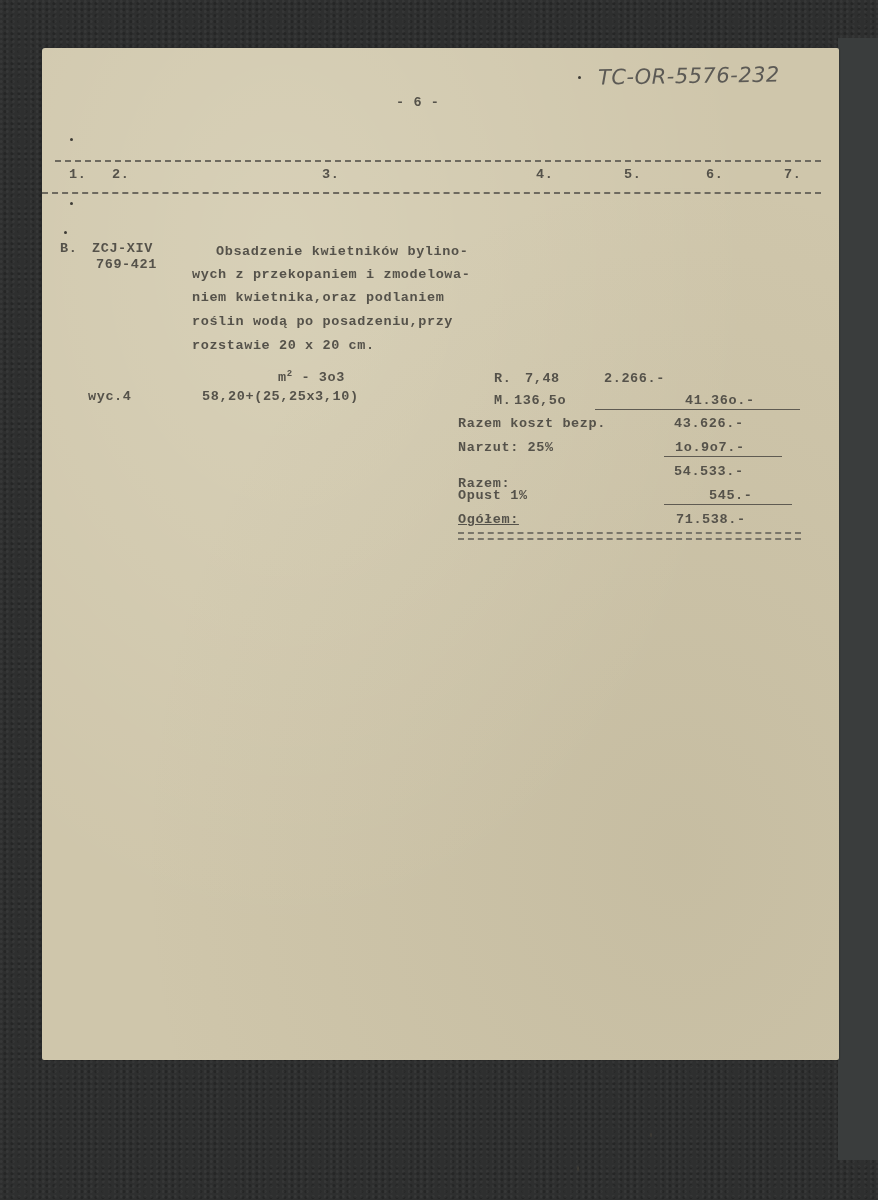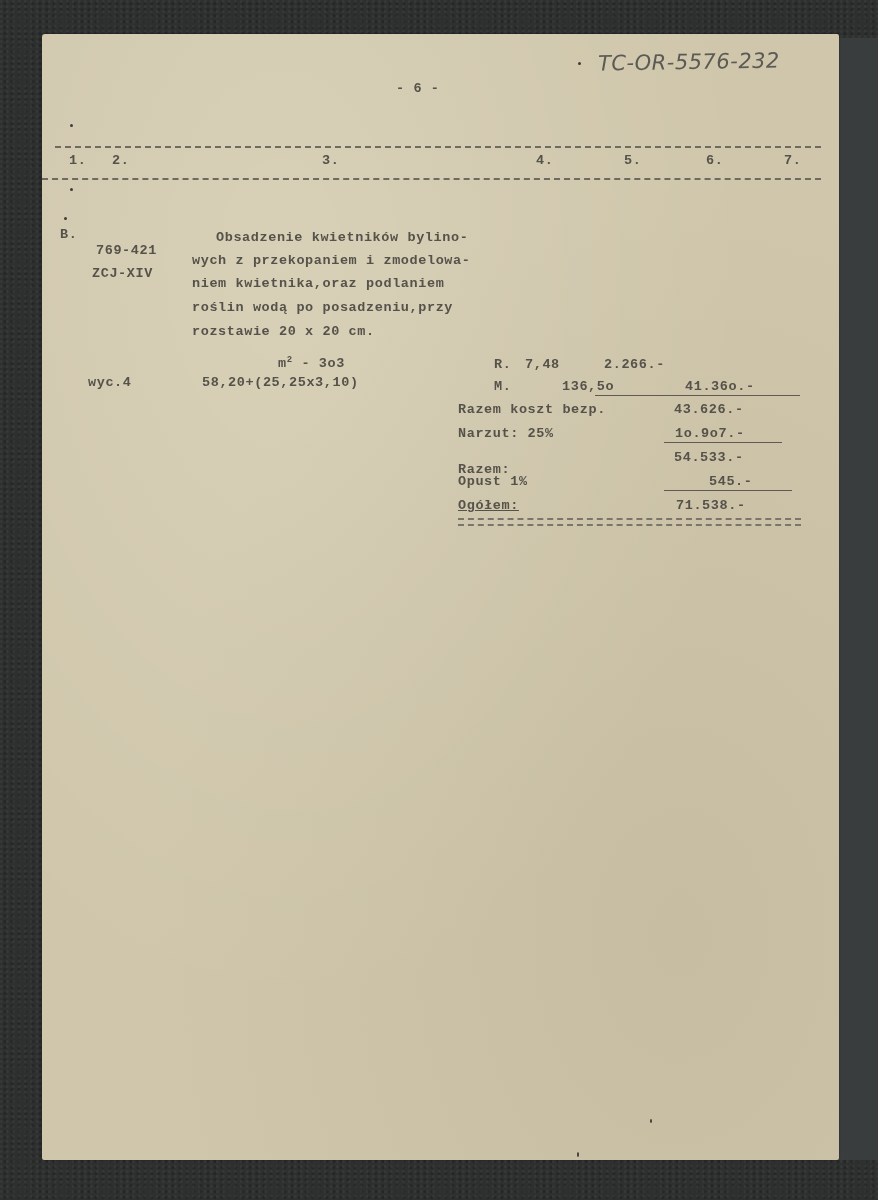--- a/index.html
+++ b/index.html
@@ -22,23 +22,23 @@
       position: absolute;
       left: 838px;
       top: 38px;
       width: 40px;
       height: 1122px;
       background: #3a3d3d;
     }
     .page {
       position: absolute;
       left: 42px;
-      top: 34px;
+      top: 48px;
       width: 797px;
-      height: 1126px;
+      height: 1012px;
       background: #cfc6ab;
       background-image:
         radial-gradient(ellipse at 30% 20%, rgba(255,255,240,0.18), transparent 60%),
         radial-gradient(ellipse at 80% 80%, rgba(120,110,80,0.10), transparent 60%);
       border-radius: 3px 2px 2px 2px;
       box-shadow: 0 0 2px rgba(0,0,0,0.4);
     }
     .t {
       position: absolute;
       color: #55524a;
@@ -112,42 +112,42 @@
     <div class="t" style="left:664px; top:120px;">6.</div>
     <div class="t" style="left:742px; top:120px;">7.</div>
   </div>
   <div class="dline" style="left:0px; top:144px; width:779px;"></div>
 
   <div class="dot" style="left:28px; top:154px;"></div>
   <div class="dot" style="left:22px; top:183px;"></div>
 
   <div>
     <div class="t" style="left:18px; top:194px;">B.</div>
-    <div class="t" style="left:50px; top:194px;margin-top:39px;">ZCJ-XIV</div>
+    <div class="t" style="left:50px; top:194px;">ZCJ-XIV</div>
     <div class="t" style="left:54px; top:210px;">769-421</div>
 
     <div class="t" style="left:174px; top:197px;">Obsadzenie kwietników bylino-</div>
     <div class="t" style="left:150px; top:220px;">wych z przekopaniem i zmodelowa-</div>
     <div class="t" style="left:150px; top:243px;">niem kwietnika,oraz podlaniem</div>
     <div class="t" style="left:150px; top:267px;">roślin wodą po posadzeniu,przy</div>
     <div class="t" style="left:150px; top:291px;">rozstawie 20 x 20 cm.</div>
 
     <div class="t" style="left:236px; top:322px;"><span>m</span><sup>2</sup><span> - 3o3</span></div>
 
     <div class="t" style="left:46px; top:342px;">wyc.4</div>
     <div class="t" style="left:152px; top:342px;margin-left:8px;">58,20+(25,25x3,10)</div>
   </div>
 
   <div>
     <div class="t" style="left:452px; top:324px;">R.</div>
     <div class="t" style="left:483px; top:324px;">7,48</div>
     <div class="t" style="left:562px; top:324px;">2.266.-</div>
 
     <div class="t" style="left:452px; top:346px;">M.</div>
-    <div class="t" style="left:472px; top:346px;margin-left:48px;">136,5o</div>
+    <div class="t" style="left:472px; top:346px;">136,5o</div>
     <div class="t" style="left:643px; top:346px;">41.36o.-</div>
     <div class="uline" style="left:553px; top:361px; width:205px;"></div>
   </div>
 
   <div>
     <div class="t" style="left:416px; top:369px;">Razem koszt bezp.</div>
     <div class="t" style="left:632px; top:369px;">43.626.-</div>
 
     <div class="t" style="left:416px; top:393px;">Narzut: 25%</div>
     <div class="t" style="left:633px; top:393px;">1o.9o7.-</div>

